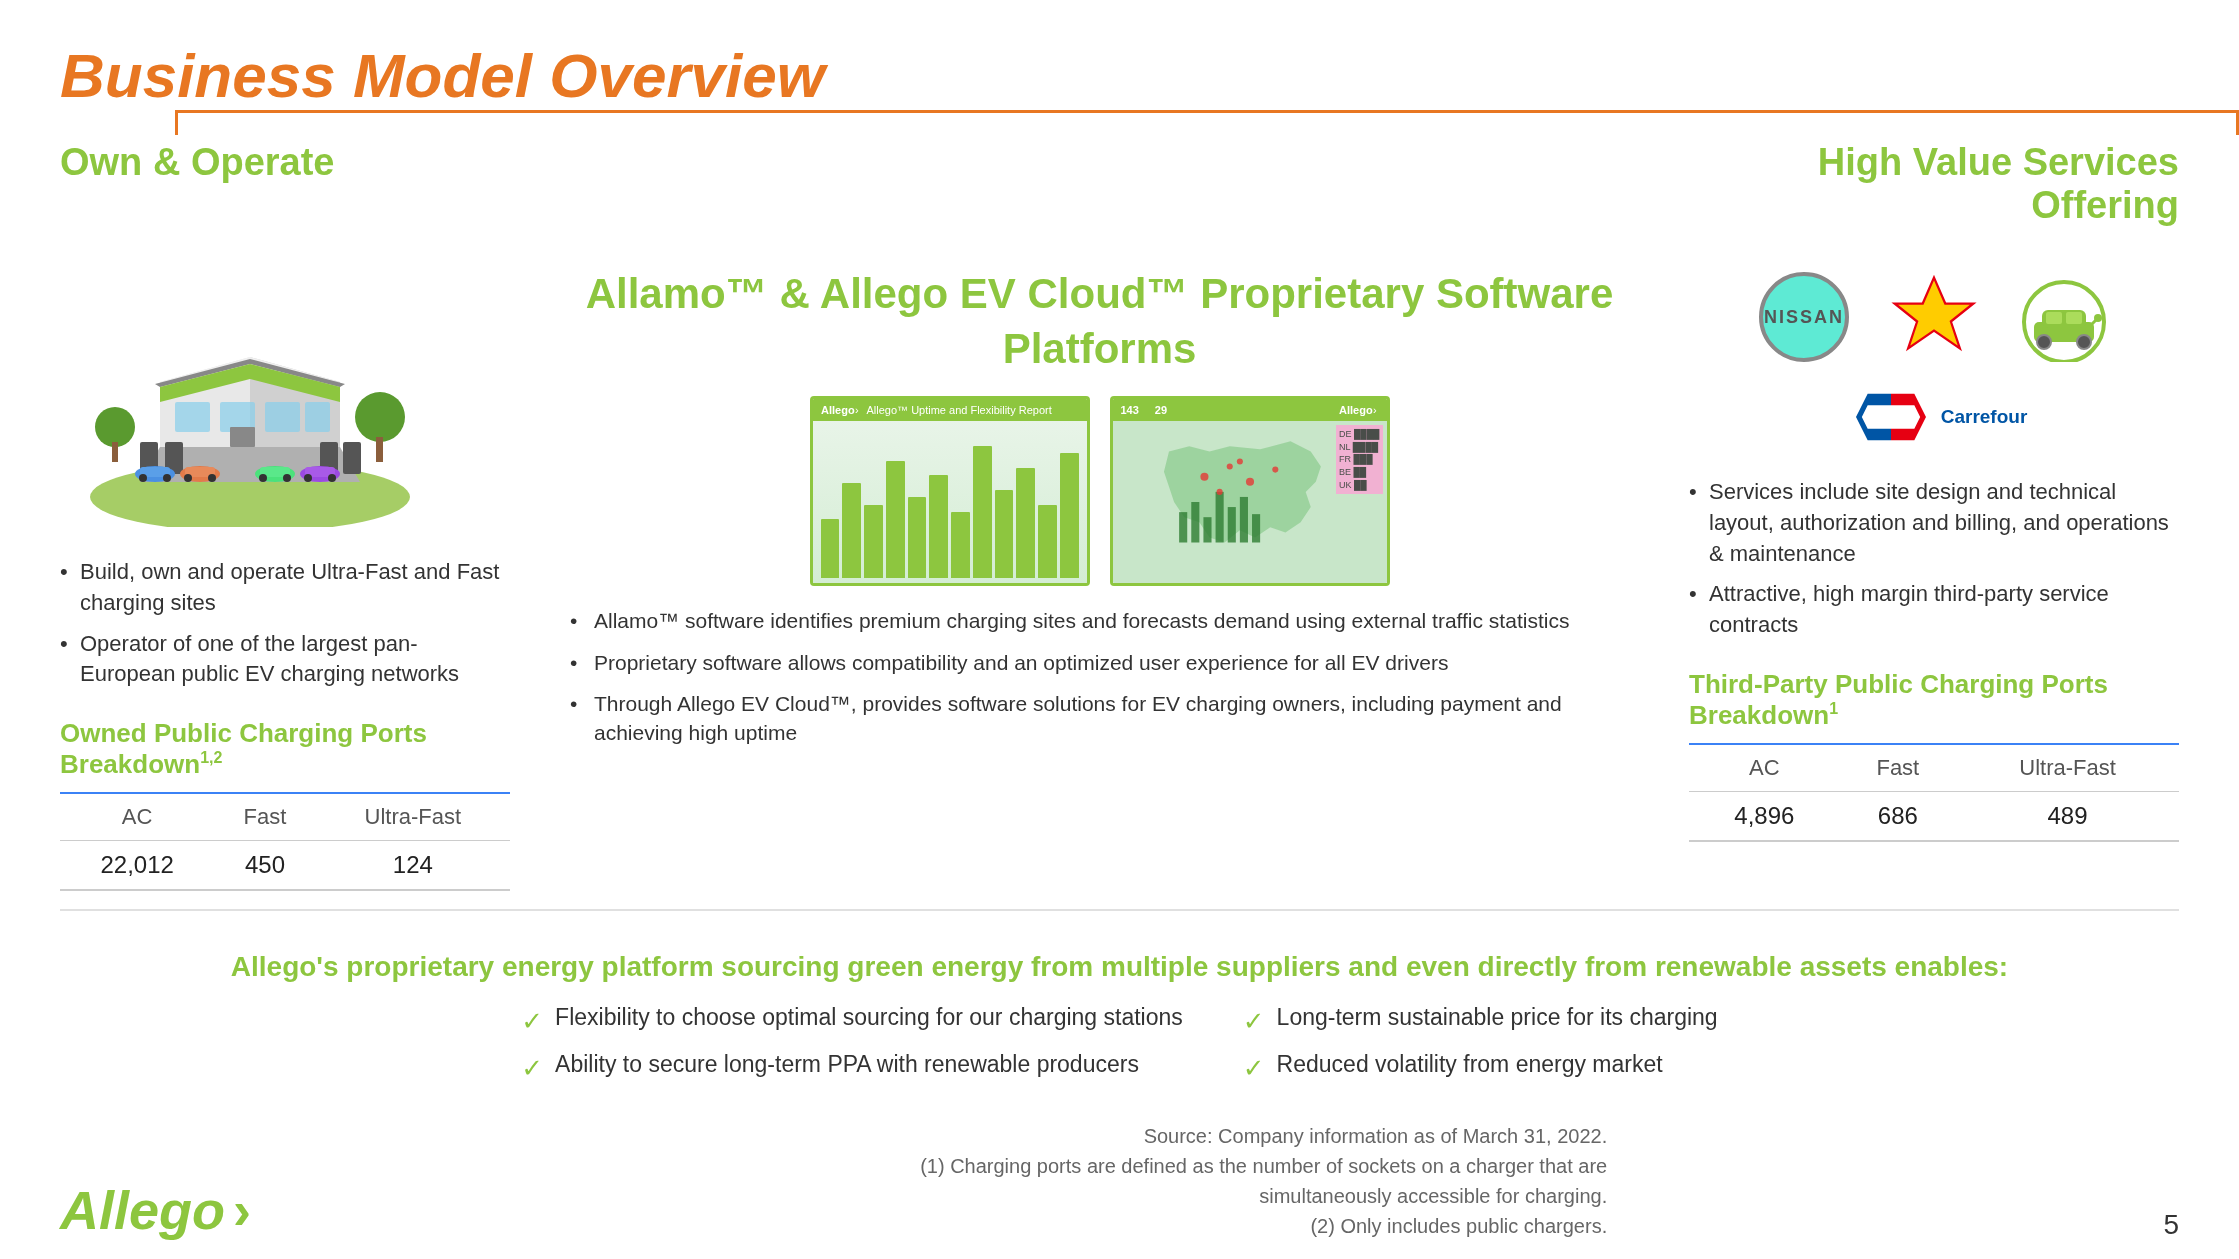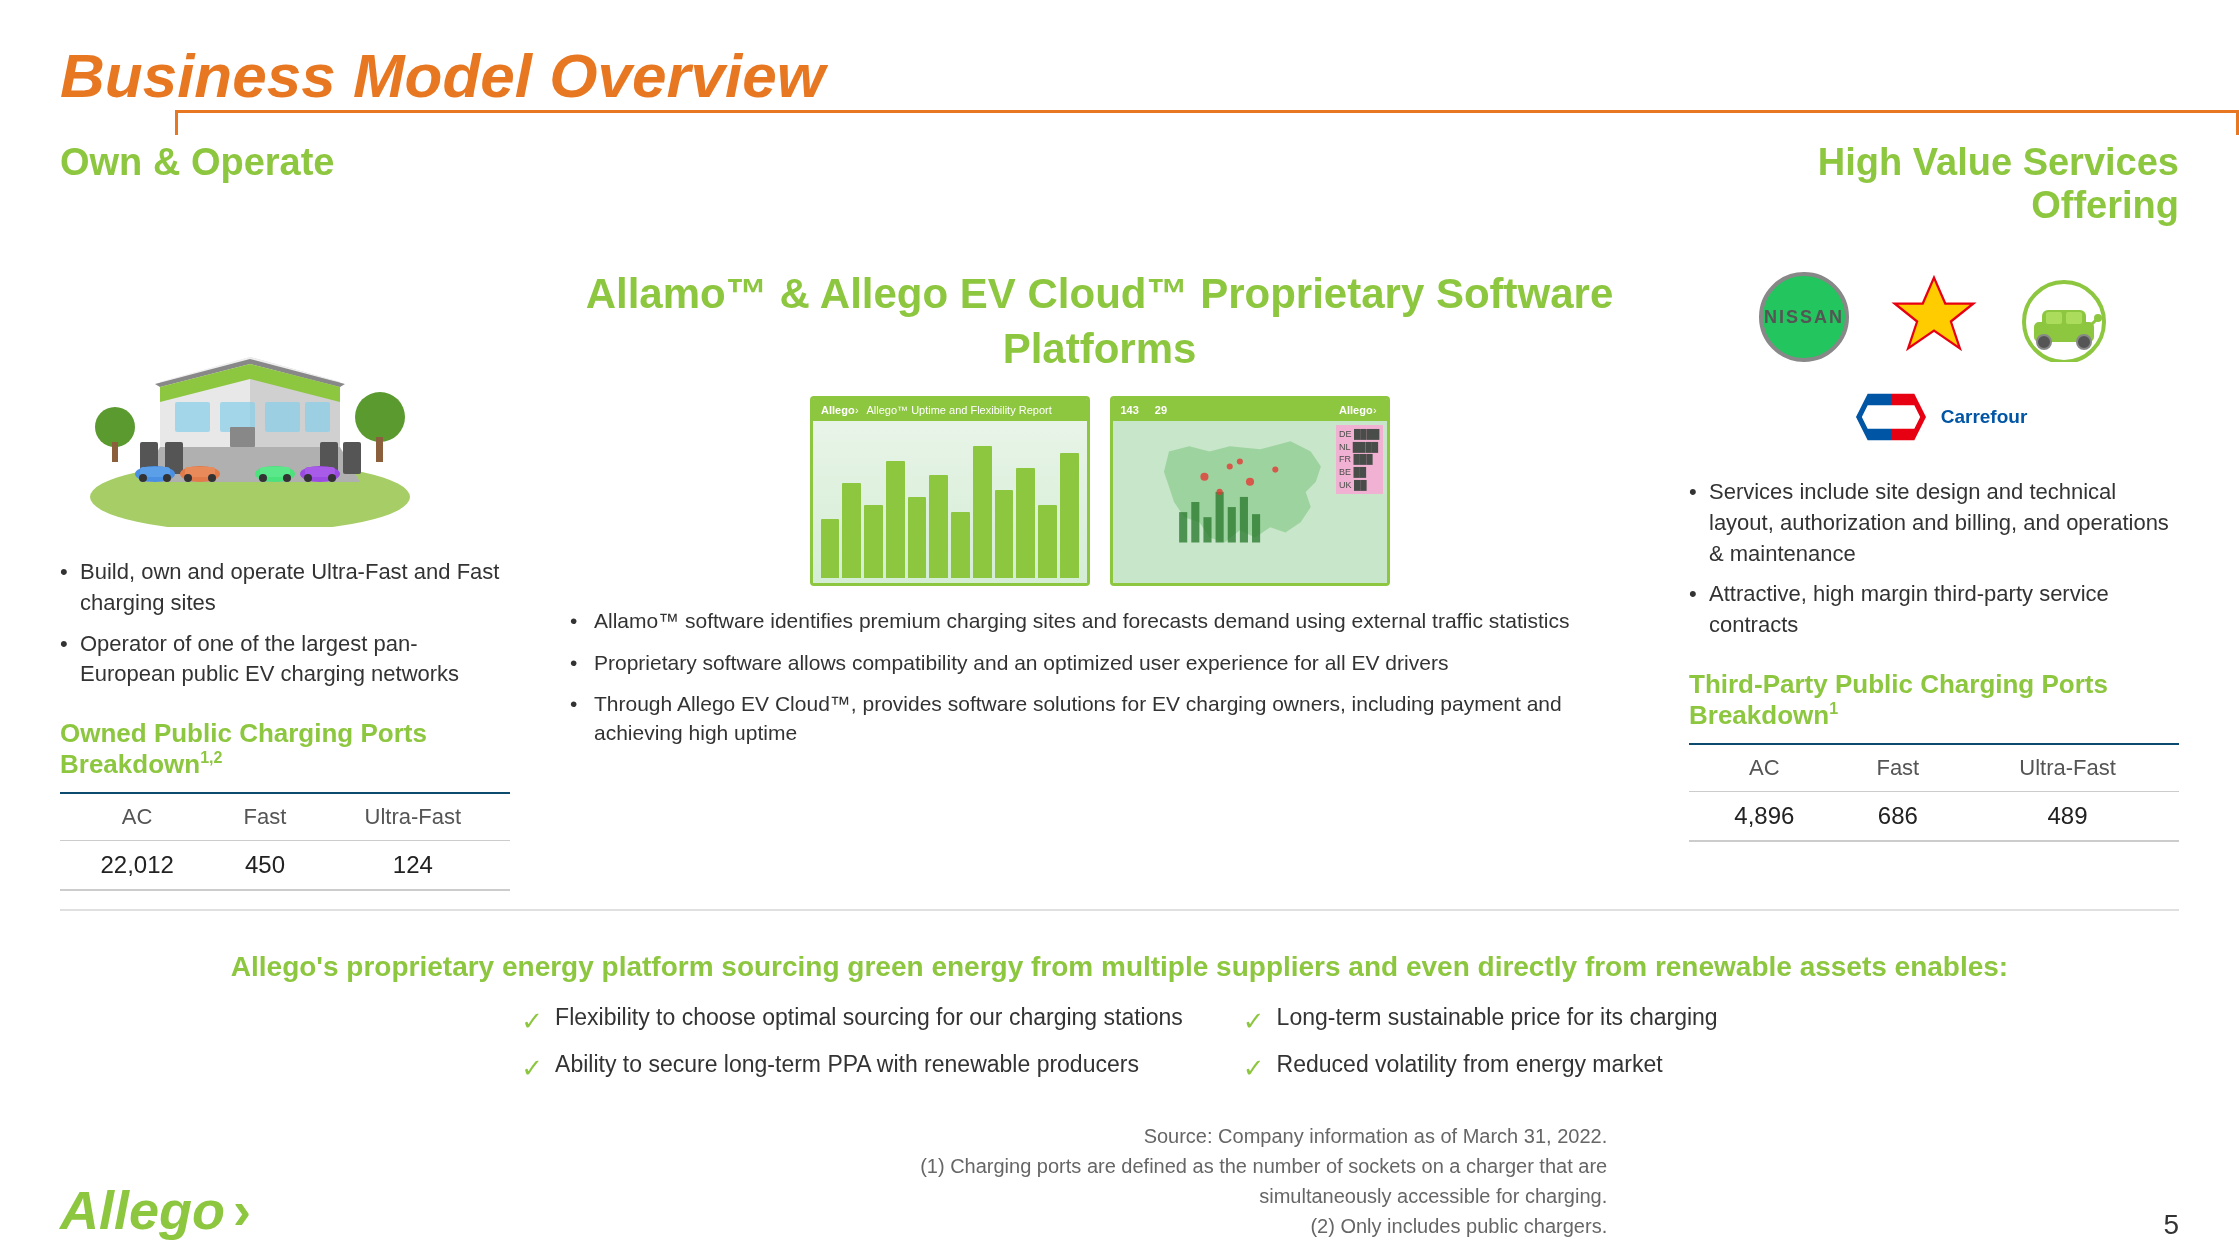--- a/index.html
+++ b/index.html
@@ -81,21 +81,21 @@
     .breakdown-sup {
       font-size: 16px;
       vertical-align: super;
     }
     .data-table {
       width: 100%;
       border-collapse: collapse;
       font-size: 22px;
     }
     .data-table thead tr th {
-      border-top: 2px solid #0c4a6e;
+      border-top: 2px solid #3b82f6;
       border-bottom: 1px solid #ccc;
       padding: 10px 8px;
       text-align: center;
       font-weight: 400;
       color: #555;
       font-size: 22px;
     }
     .data-table tbody tr td {
       border-bottom: 2px solid #ccc;
       padding: 10px 8px;
@@ -546,21 +546,21 @@
         <li>Proprietary software allows compatibility and an optimized user experience for all EV drivers</li>
         <li>Through Allego EV Cloud™, provides software solutions for EV charging owners, including payment and achieving high uptime</li>
       </ul>
     </div>
 
     <div class="right-col">
 
       <div class="partner-logos">
 
         <div class="logo-box">
-          <div style="width:90px;height:90px;border-radius:50%;border:4px solid #888;display:flex;align-items:center;justify-content:center;background:#22c55e;">
+          <div style="width:90px;height:90px;border-radius:50%;border:4px solid #888;display:flex;align-items:center;justify-content:center;background:#5eead4;">
             <span style="font-size:18px;font-weight:900;color:#555;letter-spacing:2px;">NISSAN</span>
           </div>
         </div>
 
         <div class="logo-box">
           <svg viewBox="0 0 80 80" width="90" height="90">
             <path d="M40,5 L50,28 L75,28 L55,44 L63,68 L40,52 L17,68 L25,44 L5,28 L30,28 Z" fill="#ffcc00" stroke="#e60012" stroke-width="2"></path>
           </svg>
         </div>
 

